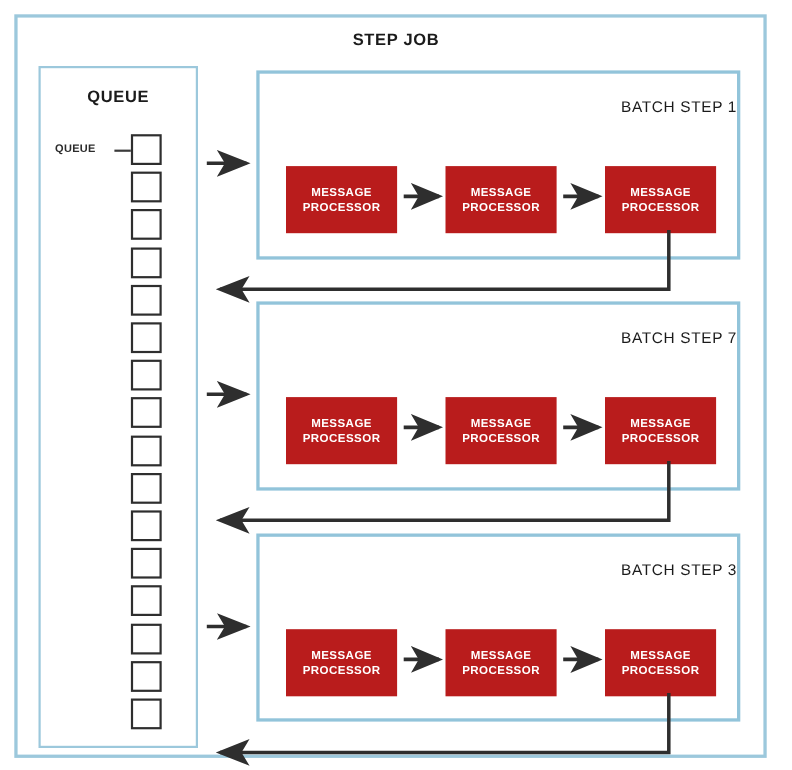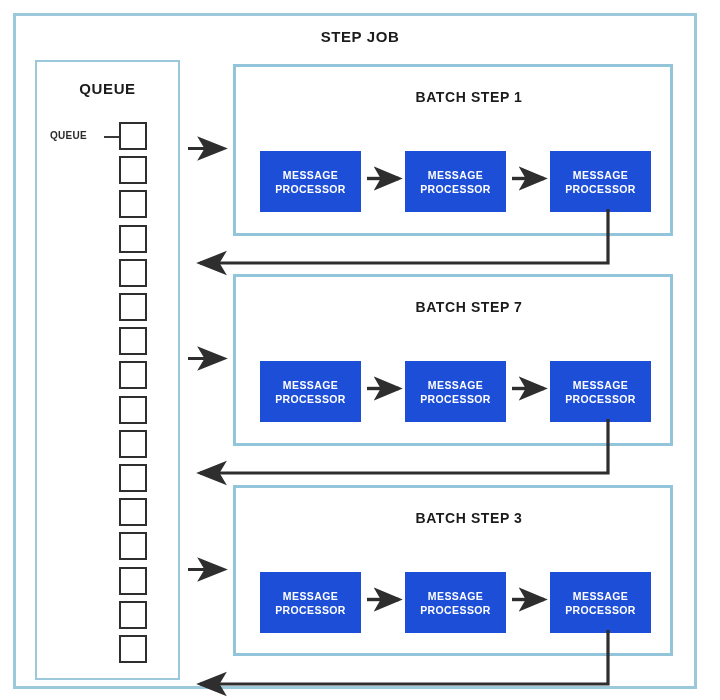--- a/index.html
+++ b/index.html
@@ -98,33 +98,33 @@
     position: absolute;
     left: 233px;
     width: 440px;
     border: 3px solid #92C4DA;
     box-sizing: border-box;
     background: #ffffff;
   }
   .step-title {
     position: absolute;
     top: 22px;
-    left: 16px;
+    left: 0;
     width: 100%;
-    text-align: center;
+    text-align: right;
     font-size: 14px;
-    font-weight: bold;
+    font-weight: normal;
     letter-spacing: 0.6px;
     color: #1b1b1b;
   }
   .processor {
     position: absolute;
     width: 101px;
     height: 61px;
-    background: #1d4ed8;
+    background: #b91c1c;
     color: #ffffff;
     font-size: 10.5px;
     font-weight: bold;
     letter-spacing: 0.4px;
     line-height: 14px;
     display: flex;
     flex-direction: column;
     align-items: center;
     justify-content: center;
     text-align: center;

